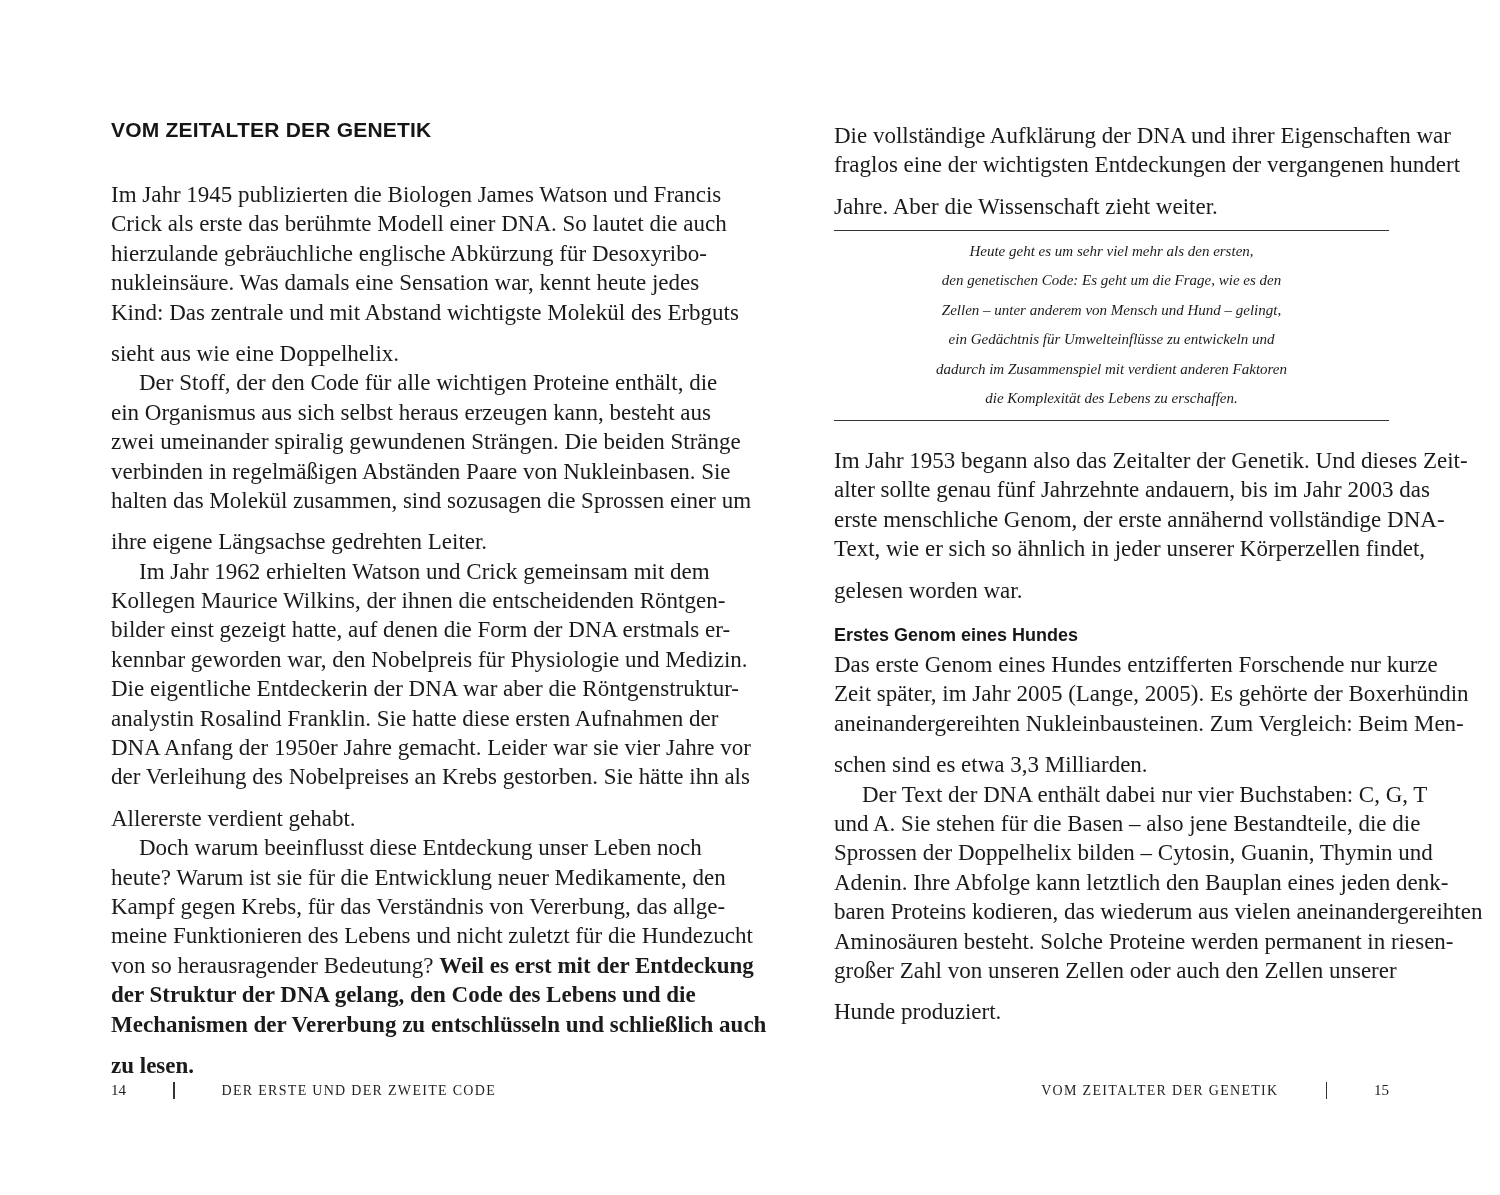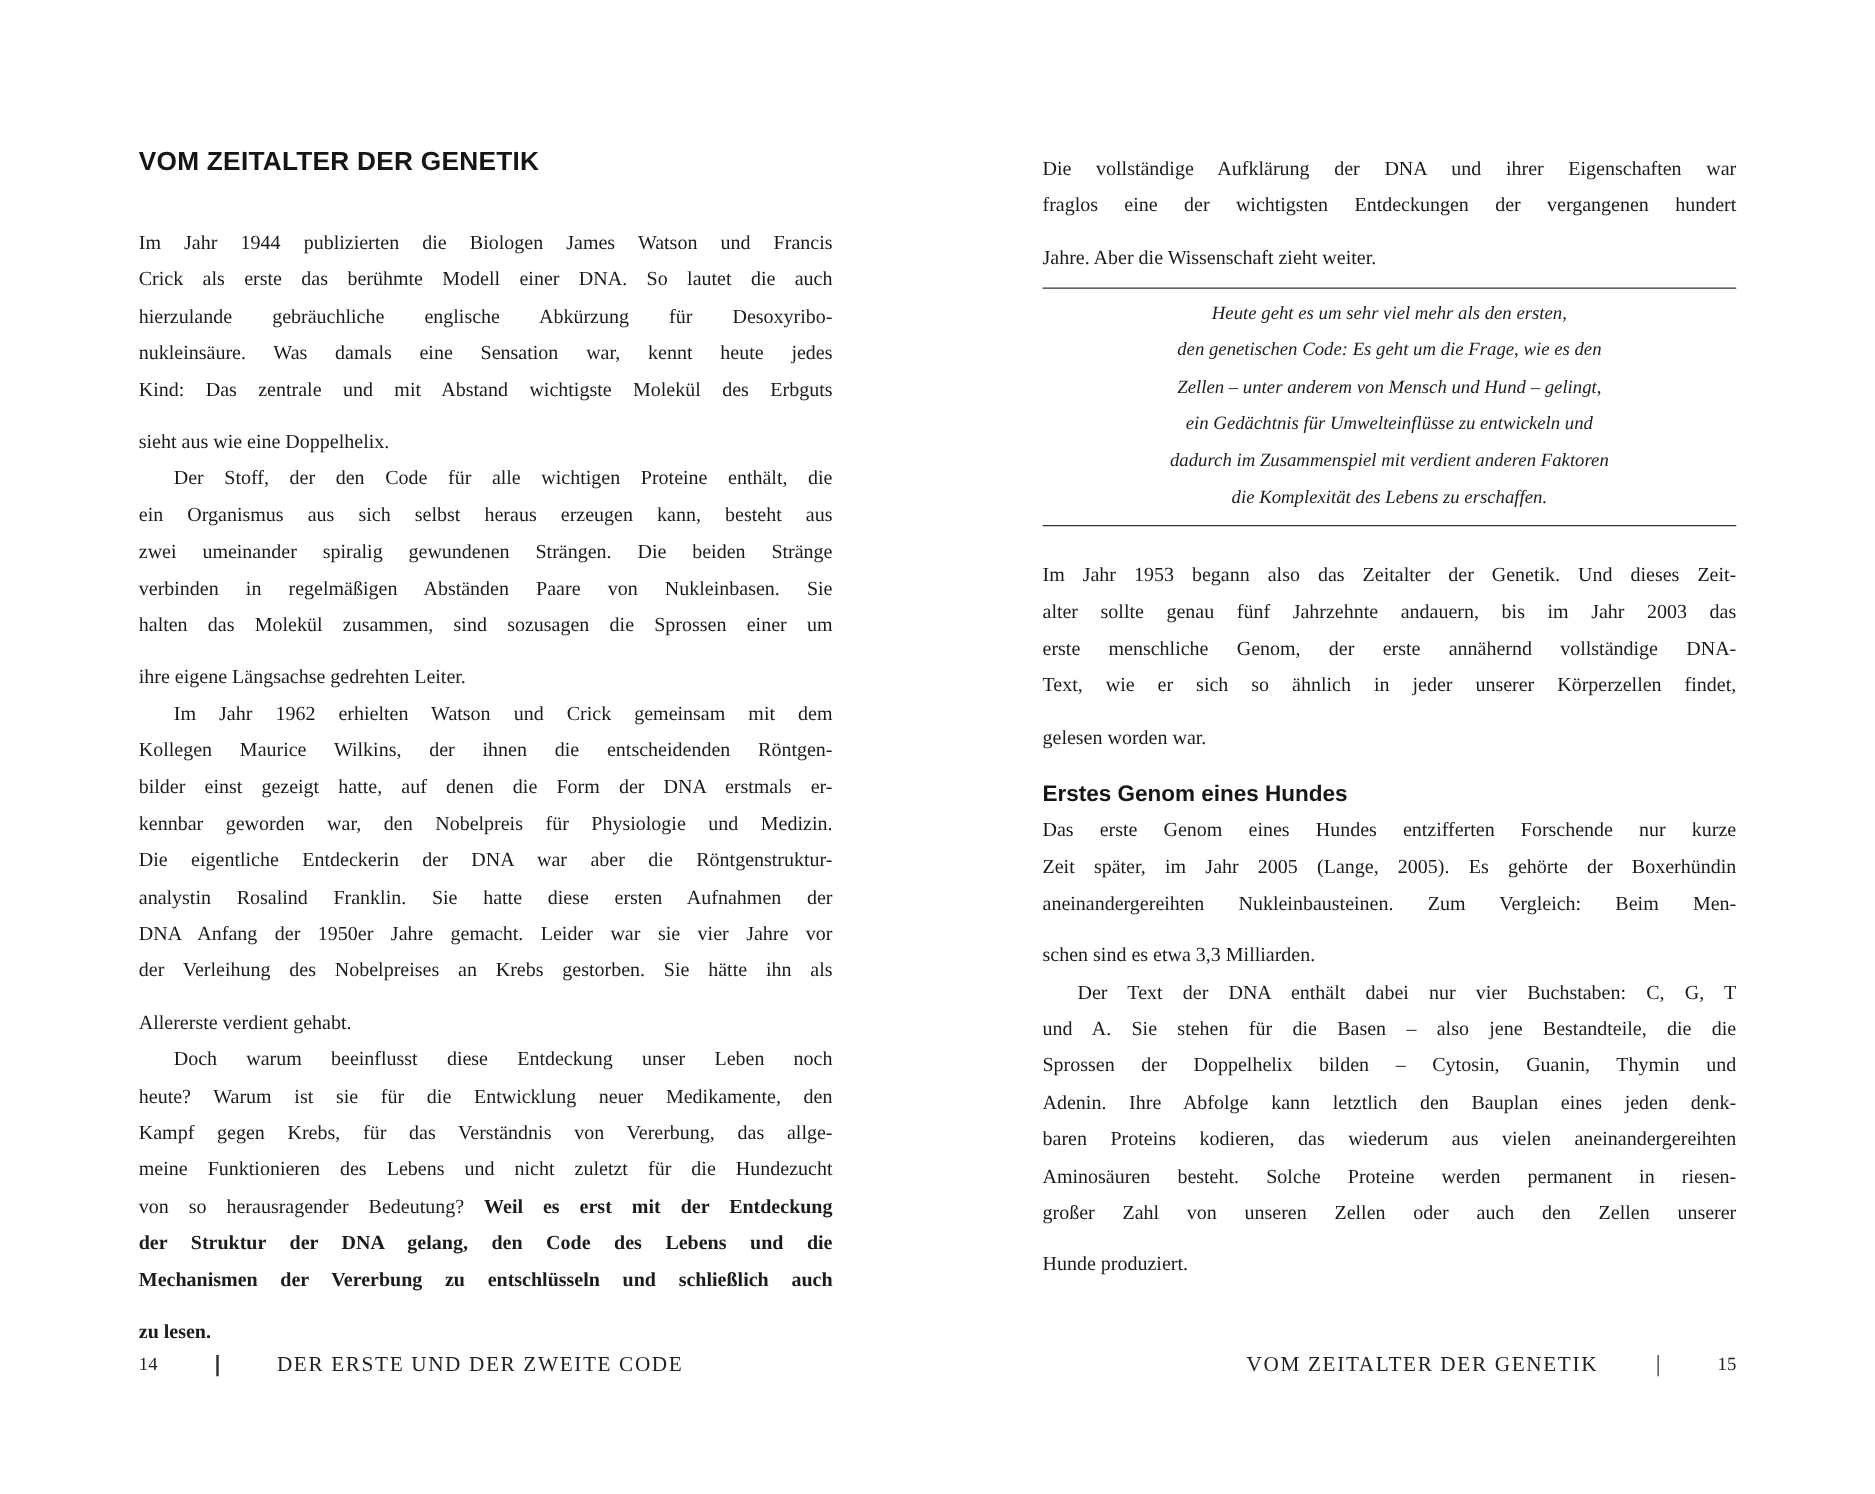--- a/index.html
+++ b/index.html
@@ -14,21 +14,21 @@
     font-size: 21px; letter-spacing: 0.2px; color: #161616; white-space: nowrap;
   }
   .subheading {
     position: absolute; left: 0; top: 585px;
     font-family: "Liberation Sans", sans-serif; font-weight: bold;
     font-size: 18px; color: #161616; white-space: nowrap; margin-top: 40px;
   }
   .block { position: absolute; left: 0; width: 555px; }
   .line {
     display: block; height: 29.4px; line-height: 29.4px;
-    font-family: "Liberation Serif", serif; font-size: 16px;
+    font-family: "Liberation Serif", serif; font-size: 23px;
     text-align: justify; text-align-last: justify; white-space: nowrap;
     overflow: visible;
   }
   .line.last { text-align-last: left; margin-top: 12px; }
   .line.indent { text-indent: 28px; }
   .line.bold { font-weight: bold; }
   .seg-bold { font-weight: bold; }
 
   .quote { position: absolute; left: 0; width: 555px; }
   .rule { height: 0; border-top: 1.6px solid #333; width: 555px; }
@@ -39,32 +39,32 @@
     white-space: nowrap;
   }
 
   .footer {
     position: absolute; top: 1082px; white-space: nowrap;
     font-family: "Liberation Serif", serif; color: #222;
     display: flex; align-items: center; gap: 27px;
   }
   .footer .num { font-size: 15px; }
   .footer .sep { display: inline-block; width: 1.5px; height: 17px; background: #333; margin: 0 20px; }
-  .footer .running { font-size: 17px; letter-spacing: 1.3px; text-transform: uppercase; font-variant: small-caps; }
+  .footer .running { font-size: 14px; letter-spacing: 1.3px; text-transform: uppercase; font-variant: small-caps; }
   .footer-left { left: 0; }
   .footer-right { right: 0; }
 </style>
 </head>
 <body>
 
 <div class="page page-left">
   <div class="heading">VOM ZEITALTER DER GENETIK</div>
 
   <div class="block" style="top:180px;">
-    <span class="line">Im Jahr 1944 publizierten die Biologen James Watson und Francis</span>
+    <span class="line">Im Jahr 1945 publizierten die Biologen James Watson und Francis</span>
     <span class="line">Crick als erste das berühmte Modell einer DNA. So lautet die auch</span>
     <span class="line">hierzulande gebräuchliche englische Abkürzung für Desoxyribo-</span>
     <span class="line">nukleinsäure. Was damals eine Sensation war, kennt heute jedes</span>
     <span class="line">Kind: Das zentrale und mit Abstand wichtigste Molekül des Erbguts</span>
     <span class="line last">sieht aus wie eine Doppelhelix.</span>
 
     <span class="line indent">Der Stoff, der den Code für alle wichtigen Proteine enthält, die</span>
     <span class="line">ein Organismus aus sich selbst heraus erzeugen kann, besteht aus</span>
     <span class="line">zwei umeinander spiralig gewundenen Strängen. Die beiden Stränge</span>
     <span class="line">verbinden in regelmäßigen Abständen Paare von Nukleinbasen. Sie</span>

